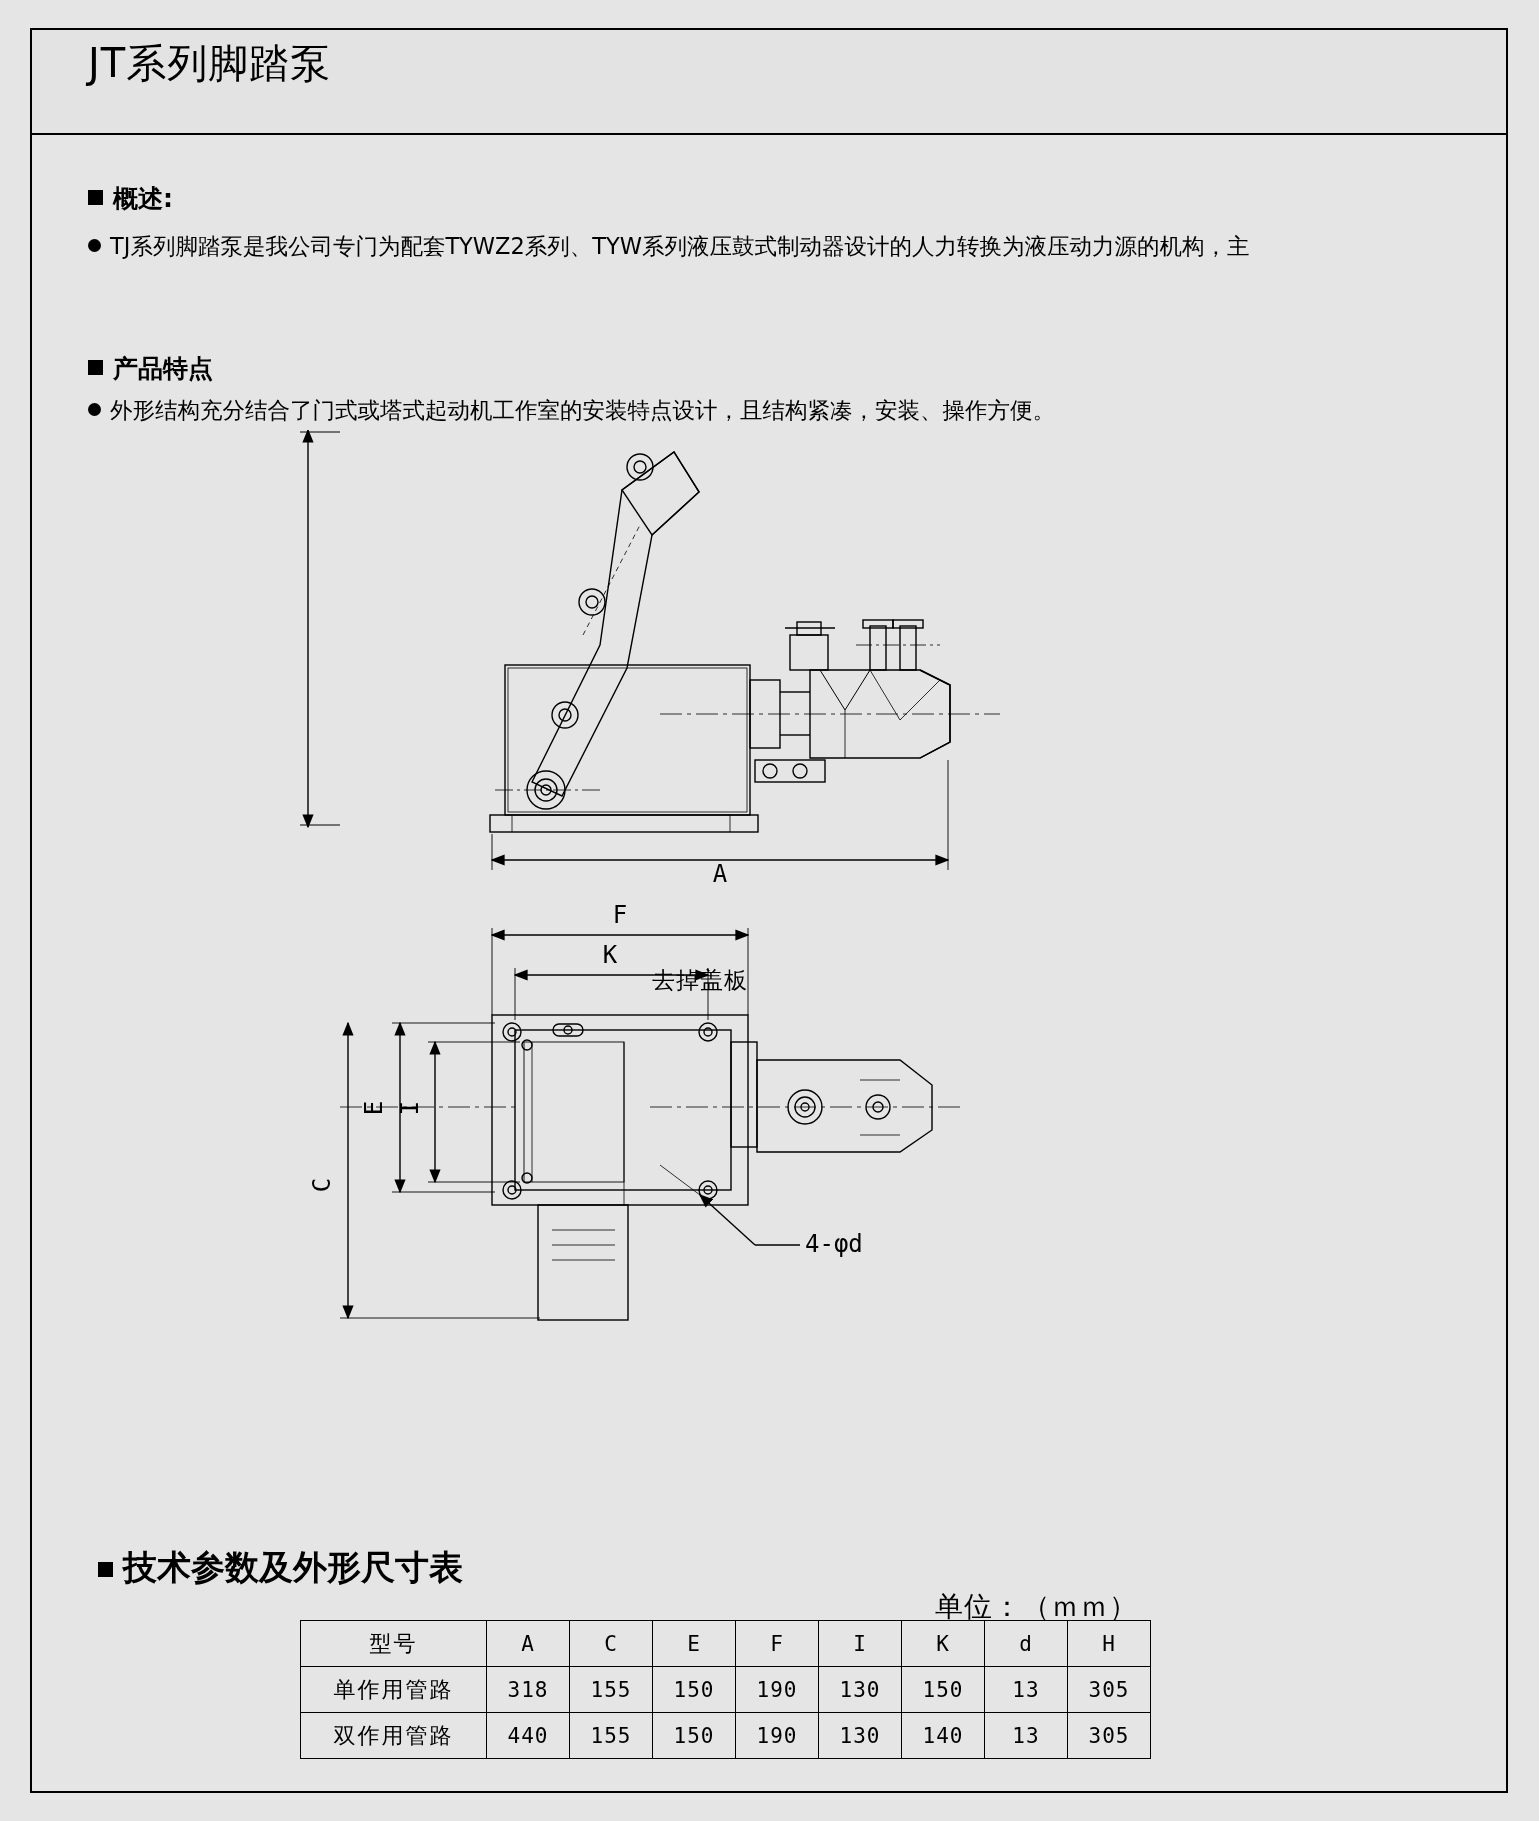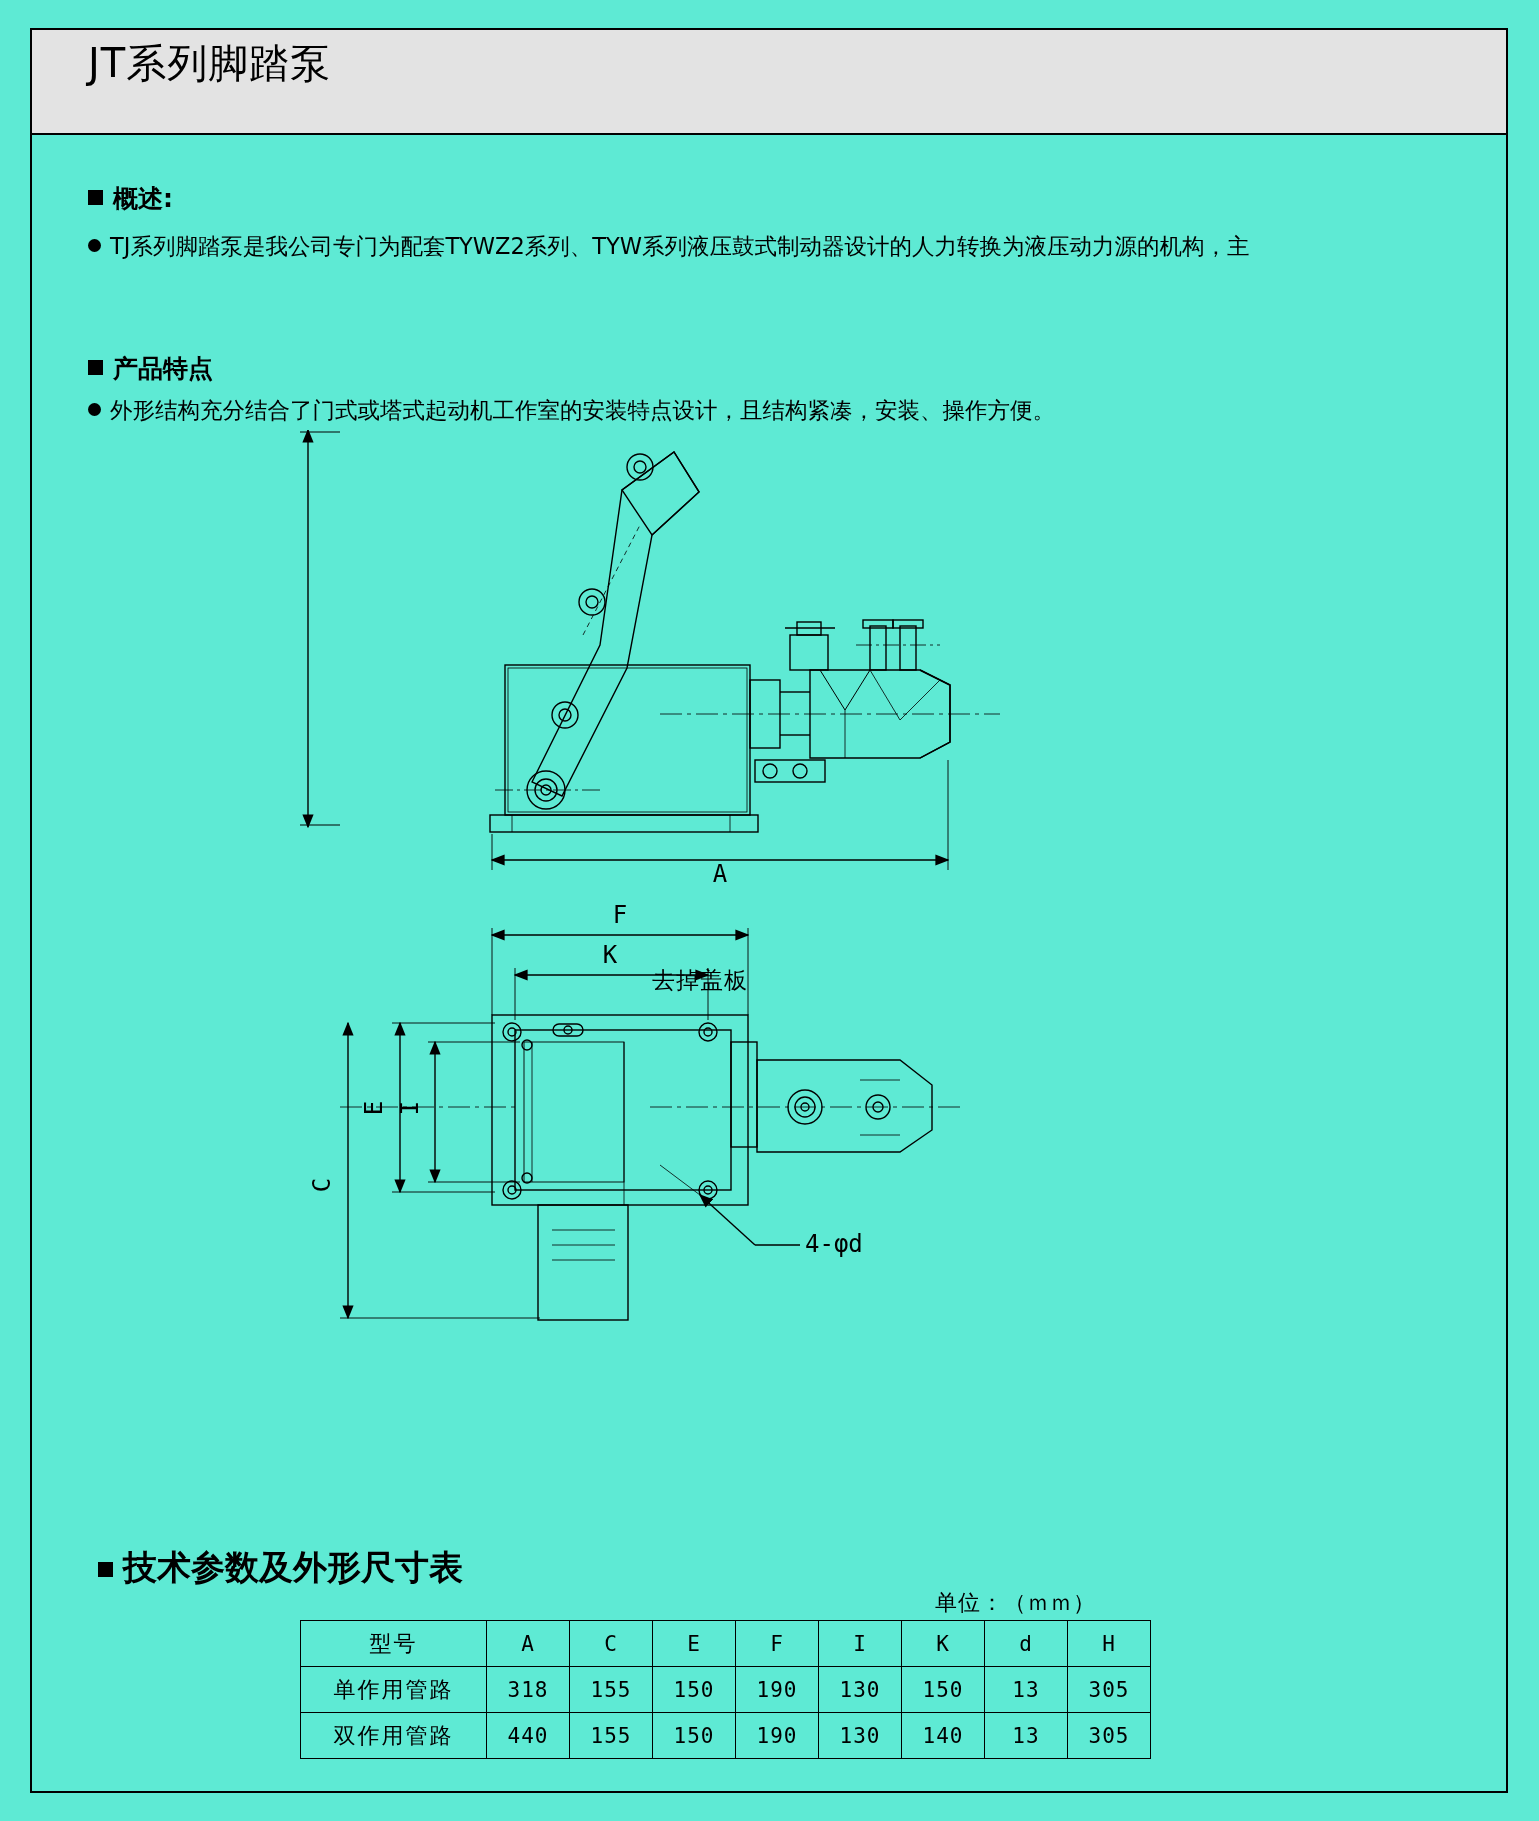--- a/index.html
+++ b/index.html
@@ -7,21 +7,21 @@
     padding: 0;
     background: #ffffff;
   }
   body {
     font-family: "DejaVu Sans", "Liberation Sans", sans-serif;
   }
   .page {
     position: relative;
     width: 1539px;
     height: 1821px;
-    background: #5eead4;
+    background: #e5e5e5;
     box-sizing: border-box;
     overflow: hidden;
   }
   .frame {
     position: absolute;
     left: 30px;
     top: 28px;
     width: 1478px;
     height: 1765px;
     border: 2px solid #000;
@@ -106,21 +106,21 @@
     left: 300px;
     top: 430px;
     width: 1000px;
     height: 1020px;
   }
   .drawing svg { display: block; }
 
   
   .unit-label {
     position: absolute;
-    font-size: 22px;
+    font-size: 28px;
     letter-spacing: 1px;
     color: #000;
   }
 
   
   .spec-table-wrap {
     position: absolute;
     left: 300px;
     top: 1620px;
   }

